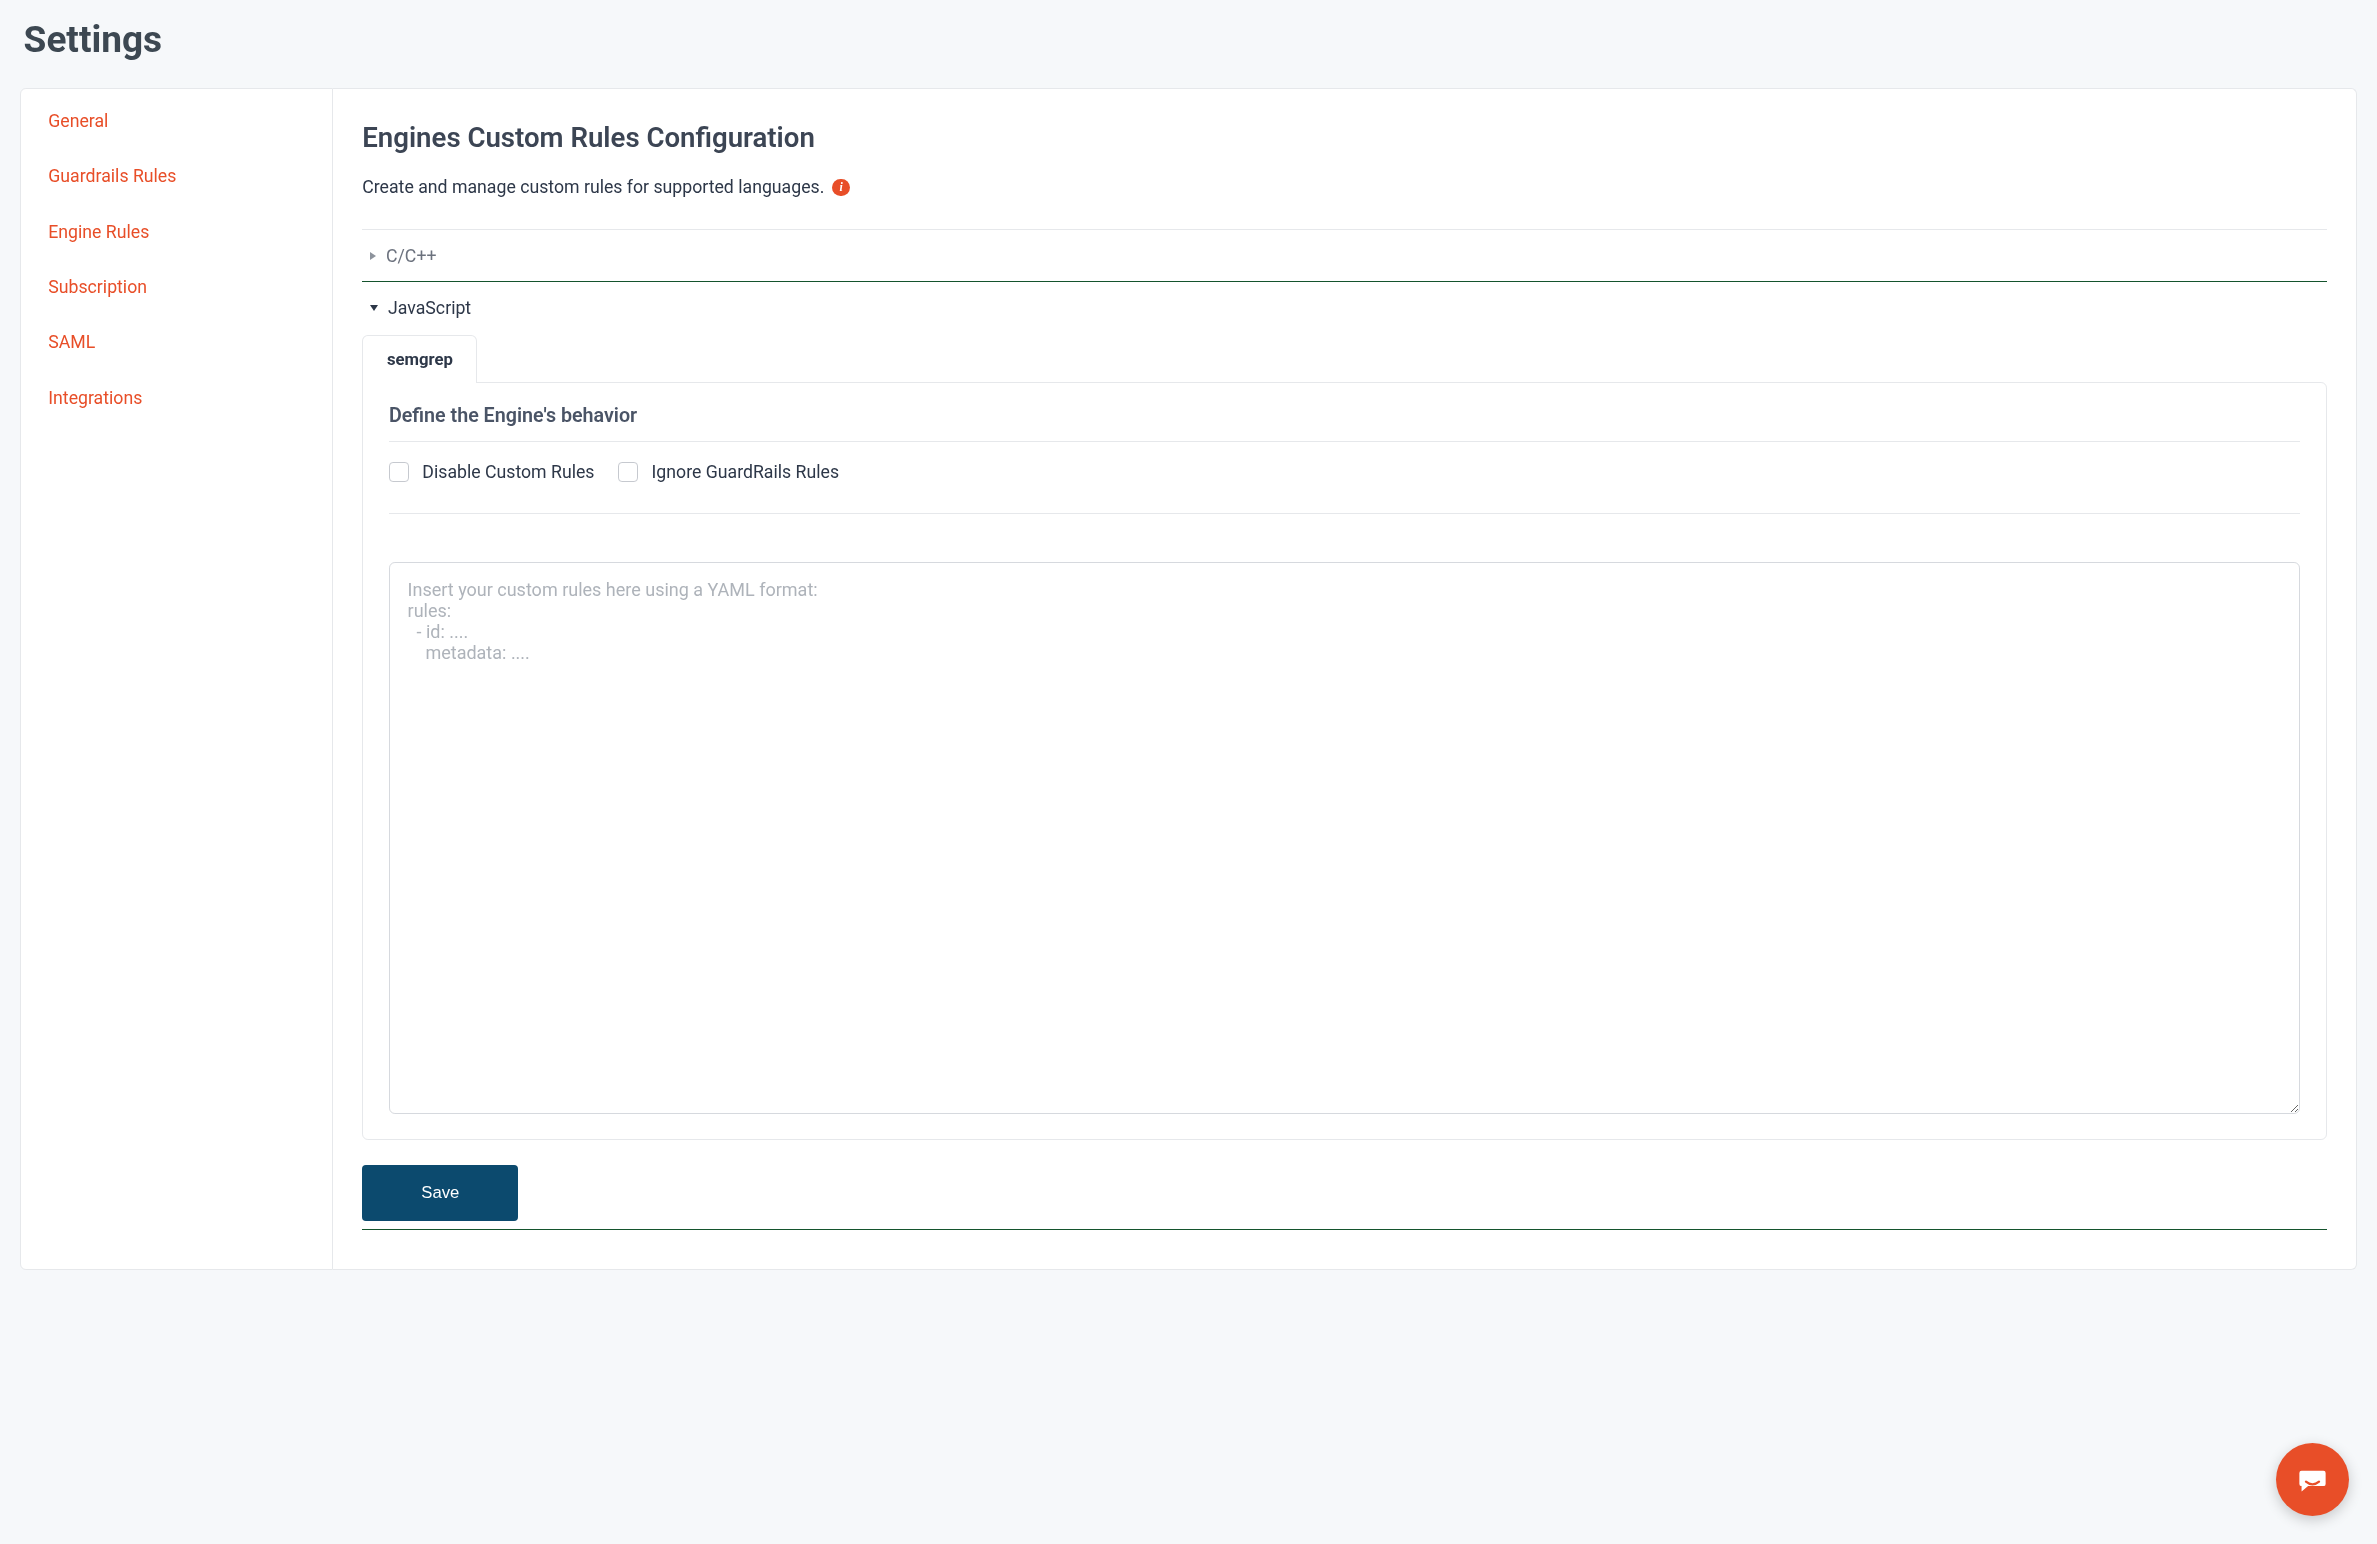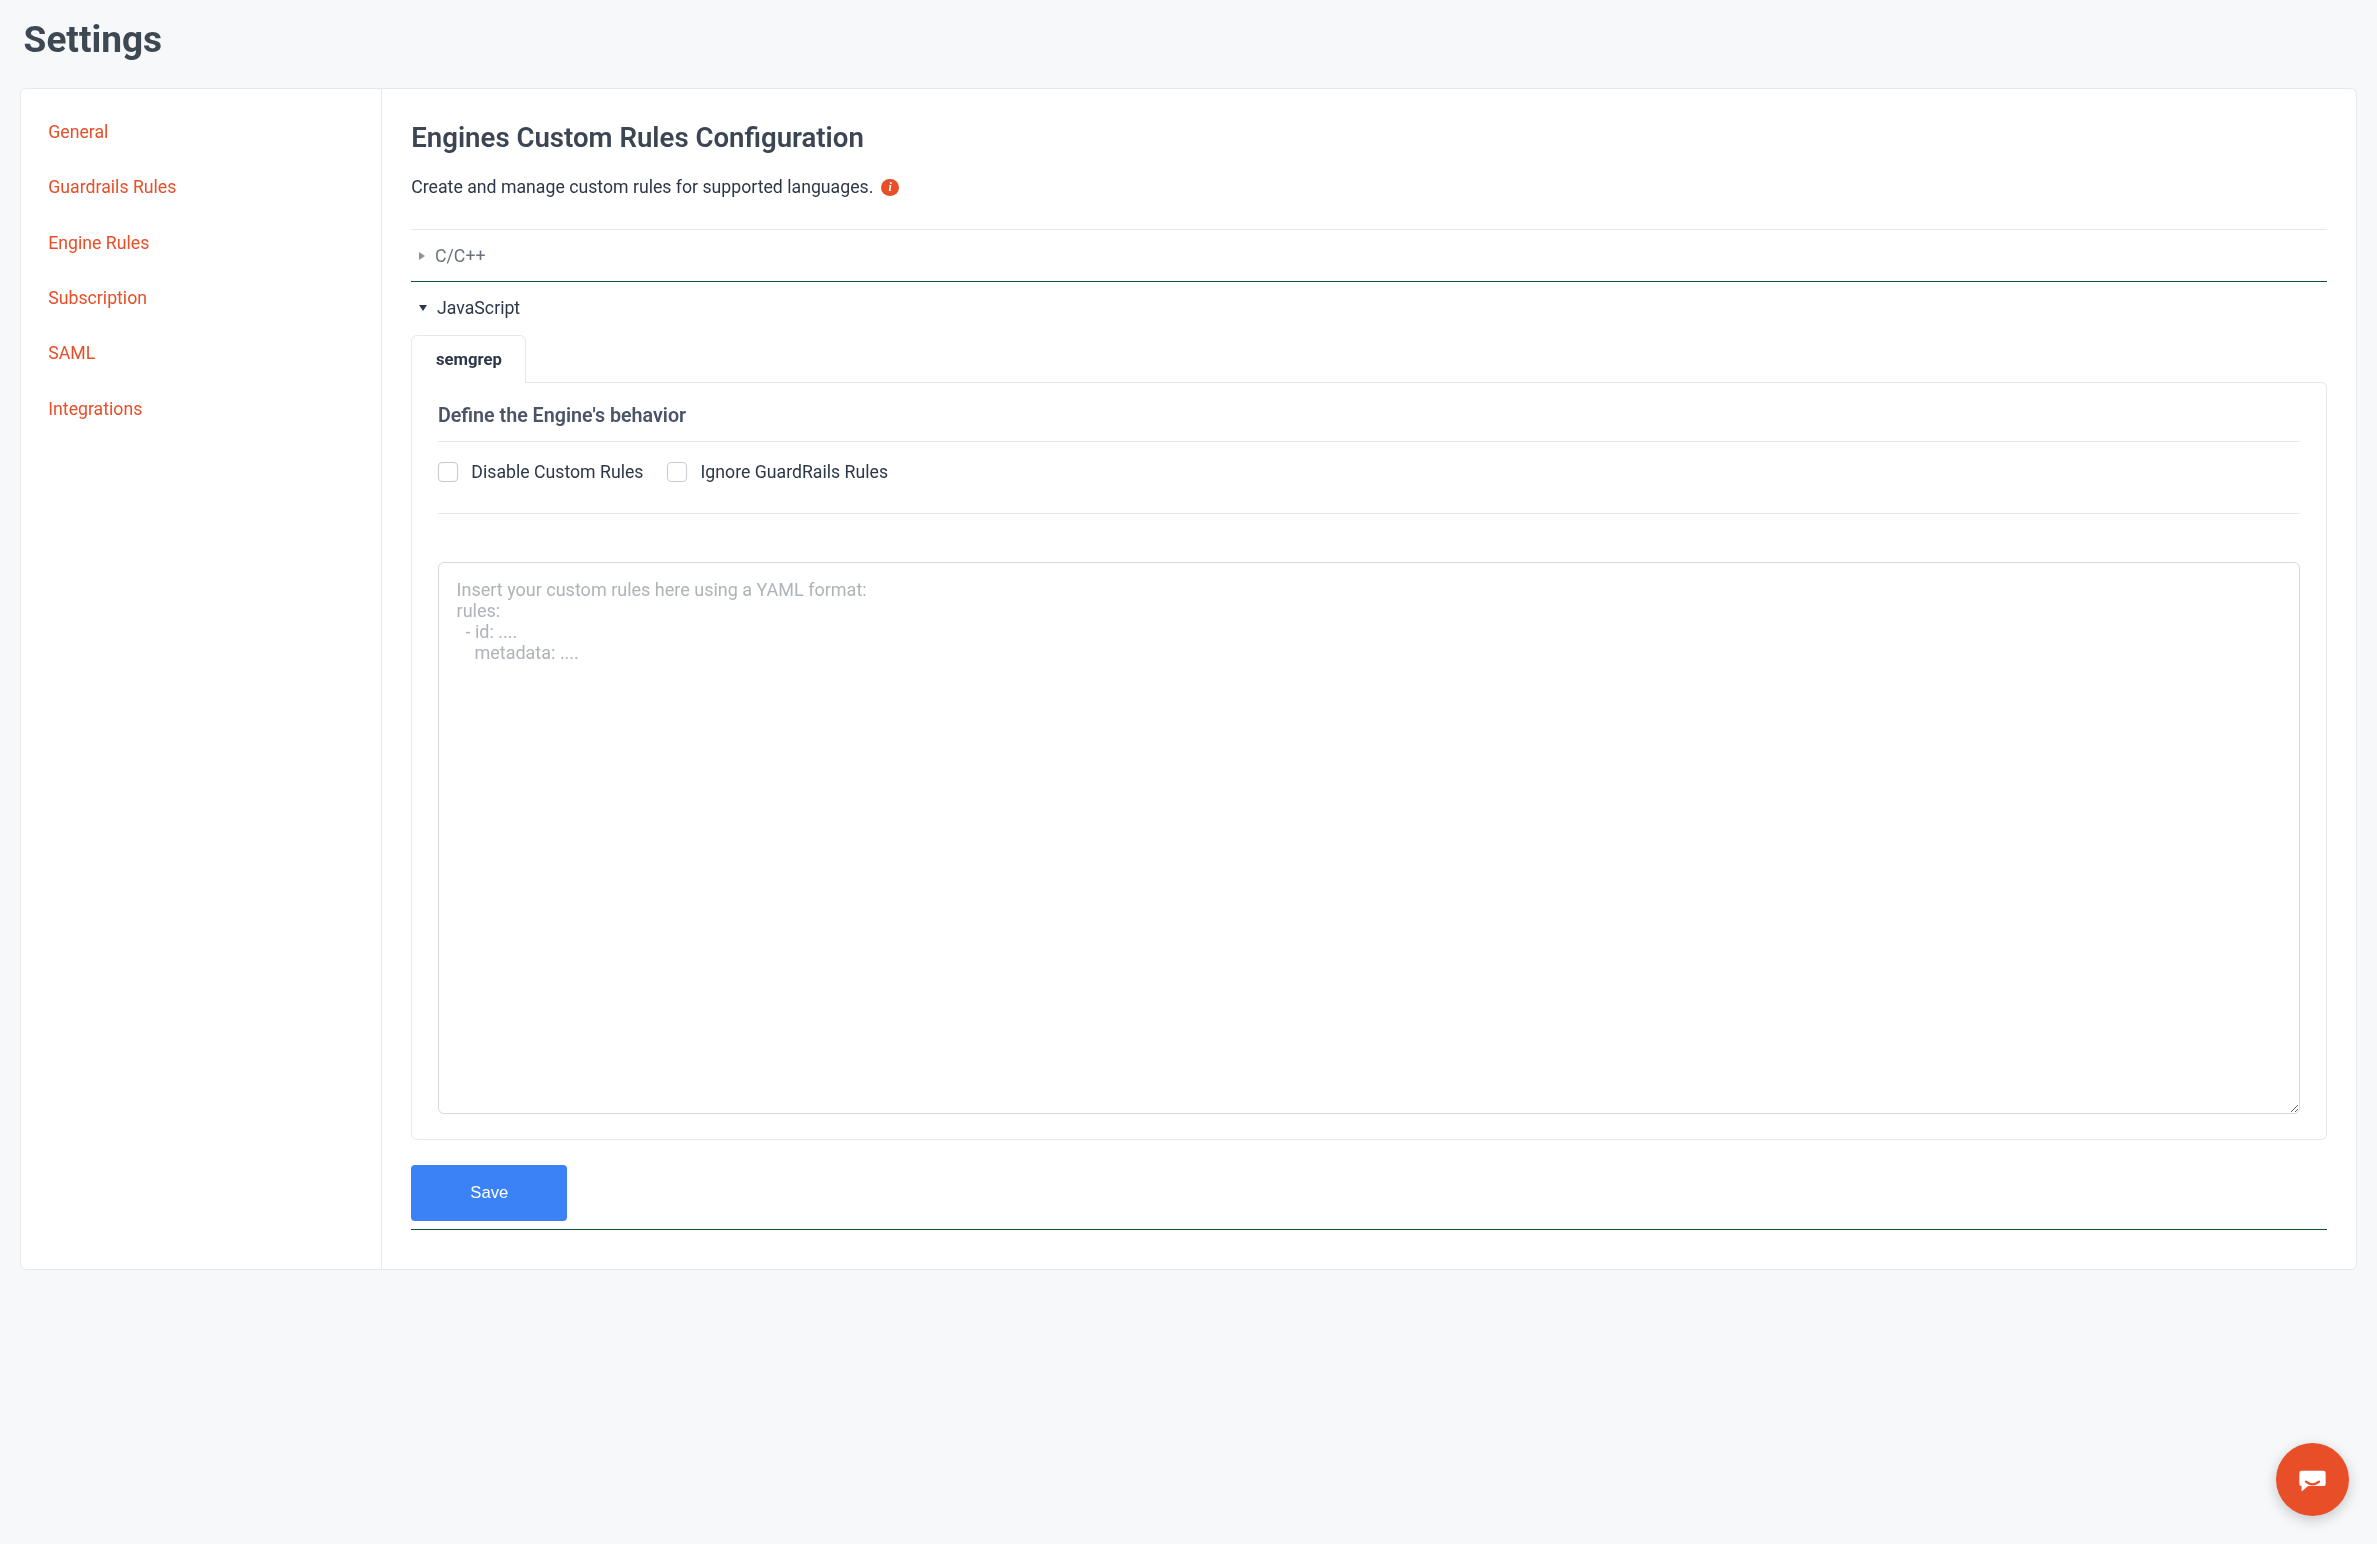--- a/index.html
+++ b/index.html
@@ -16,25 +16,25 @@
       font-size: 37px;
       font-weight: 700;
       color: #3d4852;
     }
     .layout {
       display: flex;
       gap: 0;
       padding: 0 19.7px 29.6px 19.7px;
     }
     .sidebar {
-      width: 362px;
+      width: 313px;
       background: #fff;
       border: 1px solid #e6e8eb;
       border-radius: 5.9px 0 0 5.9px;
-      padding: 15px 0;
+      padding: 4px 0;
       flex-shrink: 0;
     }
     .sidebar-item {
       display: block;
       padding: 17.7px 27.6px;
       font-size: 17.7px;
       color: #e84e28;
       cursor: pointer;
       text-decoration: none;
       font-weight: 400;
@@ -179,21 +179,21 @@
       font-size: 18px;
       color: #a21caf;
       resize: vertical;
       margin-top: 28px;
     }
     .rules-textarea::placeholder {
       color: #aeb3ba;
       white-space: pre-wrap;
     }
     .save-btn {
-      background: #3b82f6;
+      background: #0c4a6e;
       color: #fff;
       border: none;
       border-radius: 3.9px;
       padding: 17.7px 59px;
       font-size: 16.7px;
       font-weight: 500;
       cursor: pointer;
       margin-top: 25.6px;
     }
     .chat-fab {

